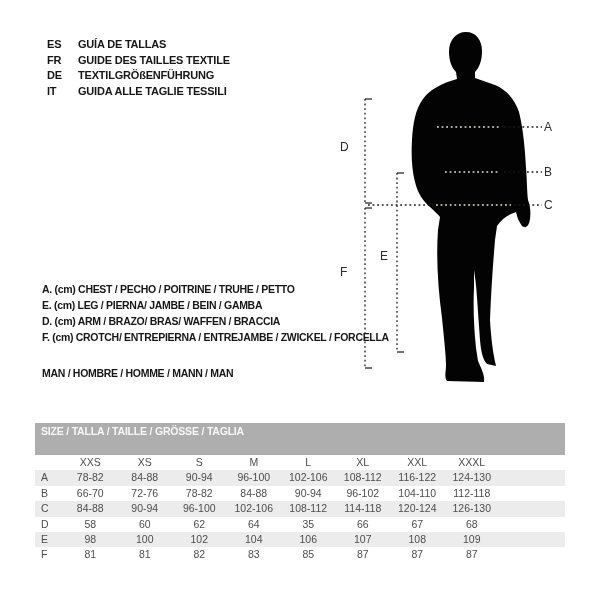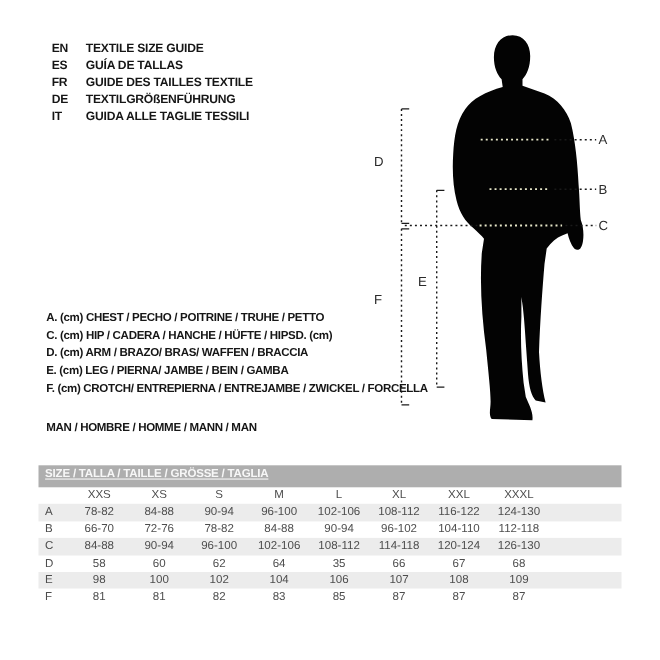--- a/index.html
+++ b/index.html
@@ -27,41 +27,37 @@
   .marker-f { left:5px;  top:246px; }
 
   
   .measurements { position:absolute; left:42px; top:281px; width:330px; }
   .measure-line { font-size:10.5px; font-weight:700; letter-spacing:-0.3px; line-height:16px; color:#161616; white-space:nowrap; }
   .man-line { margin-top:22px; font-size:10.5px; font-weight:700; letter-spacing:-0.3px; color:#161616; }
 
   
   .size-table { position:absolute; left:35px; top:423px; width:530px; }
   .table-title {
-    height:20px; line-height:16px; background:#aeaeae; color:#f7f7f7;
-    font-size:10.5px; font-weight:700; letter-spacing:-0.2px; padding-left:6px;text-decoration:underline;
+    height:32px; line-height:16px; background:#aeaeae; color:#f7f7f7;
+    font-size:10.5px; font-weight:700; letter-spacing:-0.2px; padding-left:6px;
   }
   .trow {
     display:grid; grid-template-columns:28px repeat(8,54.5px) 1fr;
     height:15.4px; line-height:15.4px; font-size:10.5px; color:#4d4d4d;
   }
   .trow.banded { background:#ececec; }
   .trow span { text-align:center; }
   .trow .rlabel { text-align:left; padding-left:6px; }
 </style>
 </head>
 <body>
 
 <div class="canvas">
 
   <section class="languages">
-    <div class="lang-row">
-      <span class="lang-code">EN</span>
-      <span class="lang-title">TEXTILE SIZE GUIDE</span>
-    </div>
     <div class="lang-row">
       <span class="lang-code">ES</span>
       <span class="lang-title">GUÍA DE TALLAS</span>
     </div>
     <div class="lang-row">
       <span class="lang-code">FR</span>
       <span class="lang-title">GUIDE DES TAILLES TEXTILE</span>
     </div>
     <div class="lang-row">
       <span class="lang-code">DE</span>
@@ -116,23 +112,22 @@
     <span class="marker marker-a">A</span>
     <span class="marker marker-b">B</span>
     <span class="marker marker-c">C</span>
     <span class="marker marker-d">D</span>
     <span class="marker marker-e">E</span>
     <span class="marker marker-f">F</span>
   </section>
 
   <section class="measurements">
     <div class="measure-line">A. (cm) CHEST / PECHO / POITRINE / TRUHE / PETTO</div>
-    <div class="measure-line">C. (cm) HIP / CADERA / HANCHE / HÜFTE / HIPSD. (cm)</div>
+    <div class="measure-line">E. (cm) LEG / PIERNA/ JAMBE / BEIN / GAMBA</div>
     <div class="measure-line">D. (cm) ARM / BRAZO/ BRAS/ WAFFEN / BRACCIA</div>
-    <div class="measure-line">E. (cm) LEG / PIERNA/ JAMBE / BEIN / GAMBA</div>
     <div class="measure-line">F. (cm) CROTCH/ ENTREPIERNA / ENTREJAMBE / ZWICKEL / FORCELLA</div>
     <div class="man-line">MAN / HOMBRE / HOMME / MANN / MAN</div>
   </section>
 
   <section class="size-table">
     <div class="table-title">SIZE / TALLA / TAILLE / GRÖSSE / TAGLIA</div>
 
     <div class="trow">
       <span class="rlabel"></span>
       <span>XXS</span>

